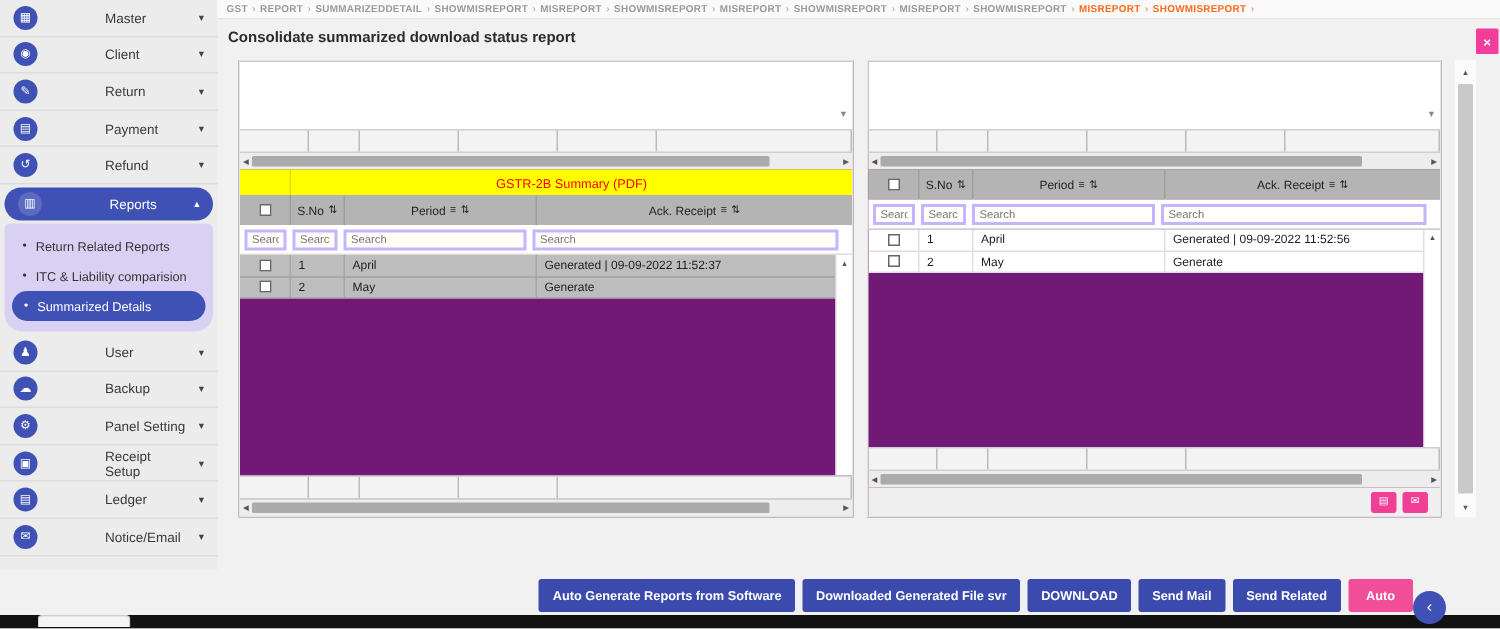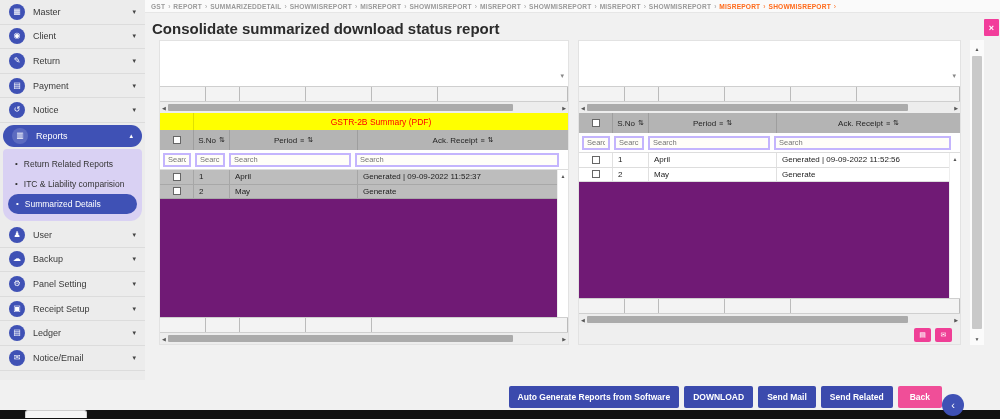--- a/index.html
+++ b/index.html
@@ -6,41 +6,41 @@
   html,body { width:1000px; height:419px; overflow:hidden; background:#f1f1f1;
               font-family:"Liberation Sans", sans-serif; }
   .app { position:relative; width:1000px; height:419px; }
 
   
   .sidebar { position:absolute; left:0; top:0; width:145px; height:380px; background:#ececec; }
   .side-item { height:24.6px; display:flex; align-items:center; gap:8px; padding:0 9px;
                border-bottom:1px solid #dcdcdc; cursor:pointer; }
   .ic { width:16px; height:16px; border-radius:50%; background:#3f51b5; color:#fff;
         font-size:8px; line-height:16px; text-align:center; flex:0 0 16px; }
-  .side-lbl { flex:1; font-size:9px; color:#3a3a3a; }
+  .side-lbl { flex:1; font-size:9px; color:#3a3a3a;margin-left:37px; }
   .caret { font-size:7px; color:#444; }
   .reports-pill { margin:2px 3px; background:#3f51b5; border-radius:12px; border-bottom:none;
                   height:22px; }
   .reports-pill .side-lbl, .reports-pill .caret { color:#fff; }
   .reports-pill .ic { background:#5c6bc0; }
   .submenu { margin:0 3px 2px 3px; background:#d9d1f3; border-radius:4px 4px 12px 12px; padding:5px 0 7px 0; }
   .sub-item { display:flex; align-items:center; gap:6px; font-size:8.5px; color:#333;
               padding:5px 8px 5px 12px; cursor:pointer; }
   .sub-dot { font-size:8px; color:#333; }
   .sub-item.selected { background:#3f51b5; color:#fff; border-radius:11px; margin:0 5px; padding:5px 8px; }
   .sub-item.selected .sub-dot { color:#fff; }
 
   
   .main { position:absolute; left:145px; top:0; right:0; height:380px; }
   .breadcrumb { height:13px; background:#fafafa; border-bottom:1px solid #e6e6e6;
                 display:flex; align-items:center; gap:3px; padding:0 6px; white-space:nowrap; overflow:hidden; }
   .crumb { font-size:6.6px; font-weight:bold; color:#9a9a9a; letter-spacing:.2px; cursor:pointer; }
   .crumb.active { color:#ff6a1a; }
   .sep { font-size:6.6px; color:#9a9a9a; } .sep.active { color:#ff6a1a; }
-  .page-title { font-size:15px; font-weight:bold; color:#2b2b2b; margin:7px 0 6px 7px; }
+  .page-title { font-size:10px; font-weight:bold; color:#2b2b2b; margin:7px 0 6px 7px; }
   .close-btn { position:absolute; top:19px; right:1px; width:15px; height:17px; background:#f23d9b;
                color:#fff; border:none; font-size:9px; font-weight:bold; cursor:pointer; border-radius:1px; }
 
   .panels { position:absolute; left:14px; top:40px; right:16px; bottom:35px; display:flex; gap:9px; }
   .panel { background:#701a75; border:1px solid #e2e2e2; display:flex; flex-direction:column; position:relative; }
   .panel.left { width:410px; } .panel.right { flex:1; }
   .panel-top { height:45px; position:relative; background:#fff; }
   .mini-caret { position:absolute; right:4px; bottom:6px; font-size:7px; color:#888; }
   .grid-row { height:16px; display:flex; background:#f3f3f3; border-top:1px solid #cfcfcf; border-bottom:1px solid #cfcfcf; }
   .grid-row .gcell { border-right:1px solid #bbb; height:100%; }
@@ -115,21 +115,21 @@
       <span class="side-lbl">Return</span>
       <span class="caret">▾</span>
     </div>
     <div class="side-item">
       <span class="ic">▤</span>
       <span class="side-lbl">Payment</span>
       <span class="caret">▾</span>
     </div>
     <div class="side-item">
       <span class="ic">↺</span>
-      <span class="side-lbl">Notice</span>
+      <span class="side-lbl">Refund</span>
       <span class="caret">▾</span>
     </div>
 
     <div class="side-item reports-pill">
       <span class="ic">▥</span>
       <span class="side-lbl">Reports</span>
       <span class="caret">▴</span>
     </div>
     <div class="submenu">
       <div class="sub-item">
@@ -389,22 +389,23 @@
       <div class="page-vscroll">
         <span class="vs-arrow">▲</span>
         <div class="pv-track"></div>
         <span class="vs-arrow">▼</span>
       </div>
     </div>
   </div>
 
   <div class="footer">
     <button class="fbtn">Auto Generate Reports from Software</button>
+    <button class="fbtn">Downloaded Generated File svr</button>
     <button class="fbtn">DOWNLOAD</button>
     <button class="fbtn">Send Mail</button>
     <button class="fbtn">Send Related</button>
-    <button class="fbtn back">Back</button>
+    <button class="fbtn back">Auto</button>
   </div>
   <button class="collapse-circle">‹</button>
   <div class="bottom-bar">
     <div class="bar-tab"></div>
   </div>
 </div>
 
 </body></html>

